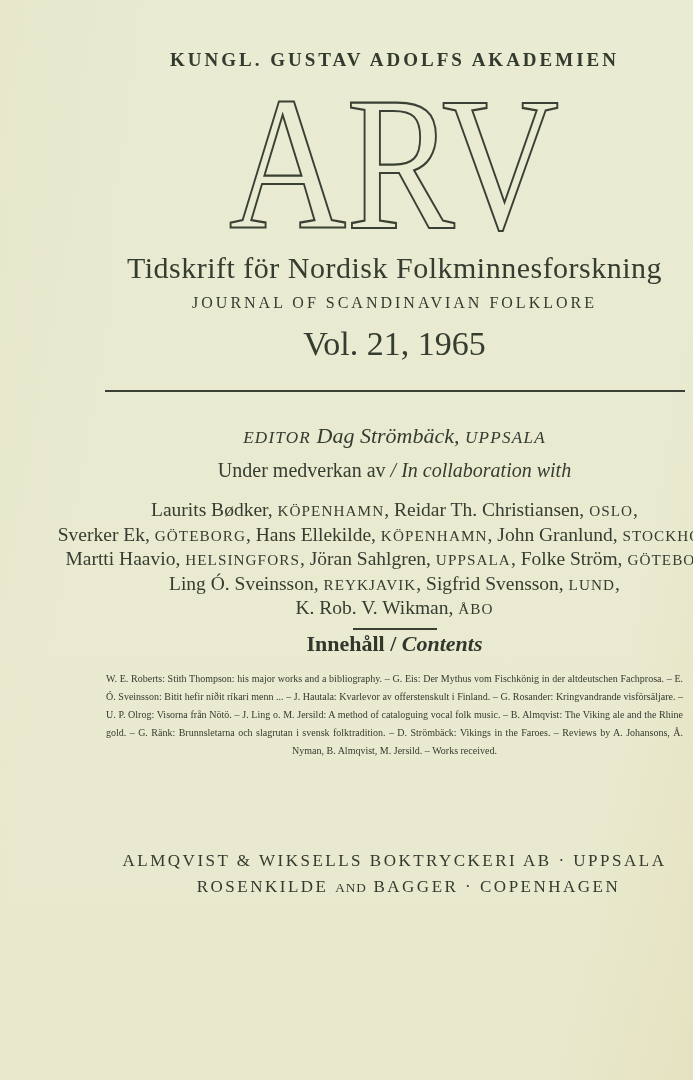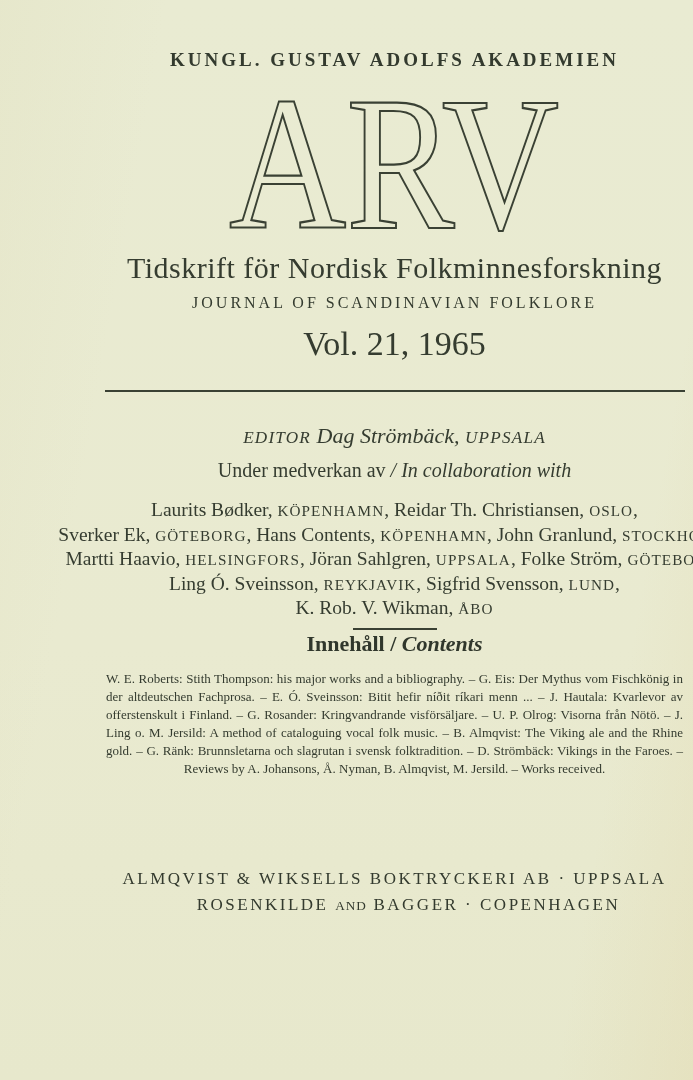--- a/index.html
+++ b/index.html
@@ -87,21 +87,21 @@
   }
   .contents-heading {
     font-size: 22px;
     line-height: 1.25;
     font-weight: bold;
     color: #30372c;
   }
   .contents-body {
     width: 577px;
     margin: 13px auto 0;
-    font-size: 13px;
+    font-size: 10px;
     line-height: 17.9px;
     text-align: justify;
     text-align-last: center;
     color: #343b2f;
   }
   .imprint-1 {
     margin-top: 90px;
     font-size: 17px;
     line-height: 1.25;
     letter-spacing: 2.5px;
@@ -141,21 +141,21 @@
   <div class="volume">Vol. 21, 1965</div>
 
   <div class="rule-main"></div>
 
   <div class="editor-line"><span class="sc">EDITOR</span><span> Dag Strömbäck, </span><span class="sc">UPPSALA</span></div>
 
   <div class="collab-line"><span>Under medverkan av </span><span class="it">/ In collaboration with</span></div>
 
   <div class="collaborators">
     <div class="collab-row"><span>Laurits Bødker, </span><span class="sc">KÖPENHAMN</span><span>, Reidar Th. Christiansen, </span><span class="sc">OSLO</span><span>,</span></div>
-    <div class="collab-row"><span>Sverker Ek, </span><span class="sc">GÖTEBORG</span><span>, Hans Contents, </span><span class="sc">KÖPENHAMN</span><span>, John Granlund, </span><span class="sc">STOCKHOLM</span><span>,</span></div>
+    <div class="collab-row"><span>Sverker Ek, </span><span class="sc">GÖTEBORG</span><span>, Hans Ellekilde, </span><span class="sc">KÖPENHAMN</span><span>, John Granlund, </span><span class="sc">STOCKHOLM</span><span>,</span></div>
     <div class="collab-row"><span>Martti Haavio, </span><span class="sc">HELSINGFORS</span><span>, Jöran Sahlgren, </span><span class="sc">UPPSALA</span><span>, Folke Ström, </span><span class="sc">GÖTEBORG</span><span>,</span></div>
     <div class="collab-row"><span>Ling Ó. Sveinsson, </span><span class="sc">REYKJAVIK</span><span>, Sigfrid Svensson, </span><span class="sc">LUND</span><span>,</span></div>
     <div class="collab-row"><span>K. Rob. V. Wikman, </span><span class="sc">ÅBO</span></div>
   </div>
 
   <div class="rule-short"></div>
 
   <div class="contents-heading"><span>Innehåll / </span><span class="it">Contents</span></div>
 
   <div class="contents-body">W. E. Roberts: Stith Thompson: his major works and a bibliography. – G. Eis: Der Mythus vom Fischkönig in der altdeutschen Fachprosa. – E. Ó. Sveinsson: Bitit hefir níðit ríkari menn ... – J. Hautala: Kvarlevor av offerstenskult i Finland. – G. Rosander: Kringvandrande visförsäljare. – U. P. Olrog: Visorna från Nötö. – J. Ling o. M. Jersild: A method of cataloguing vocal folk music. – B. Almqvist: The Viking ale and the Rhine gold. – G. Ränk: Brunnsletarna och slagrutan i svensk folktradition. – D. Strömbäck: Vikings in the Faroes. – Reviews by A. Johansons, Å. Nyman, B. Almqvist, M. Jersild. – Works received.</div>

